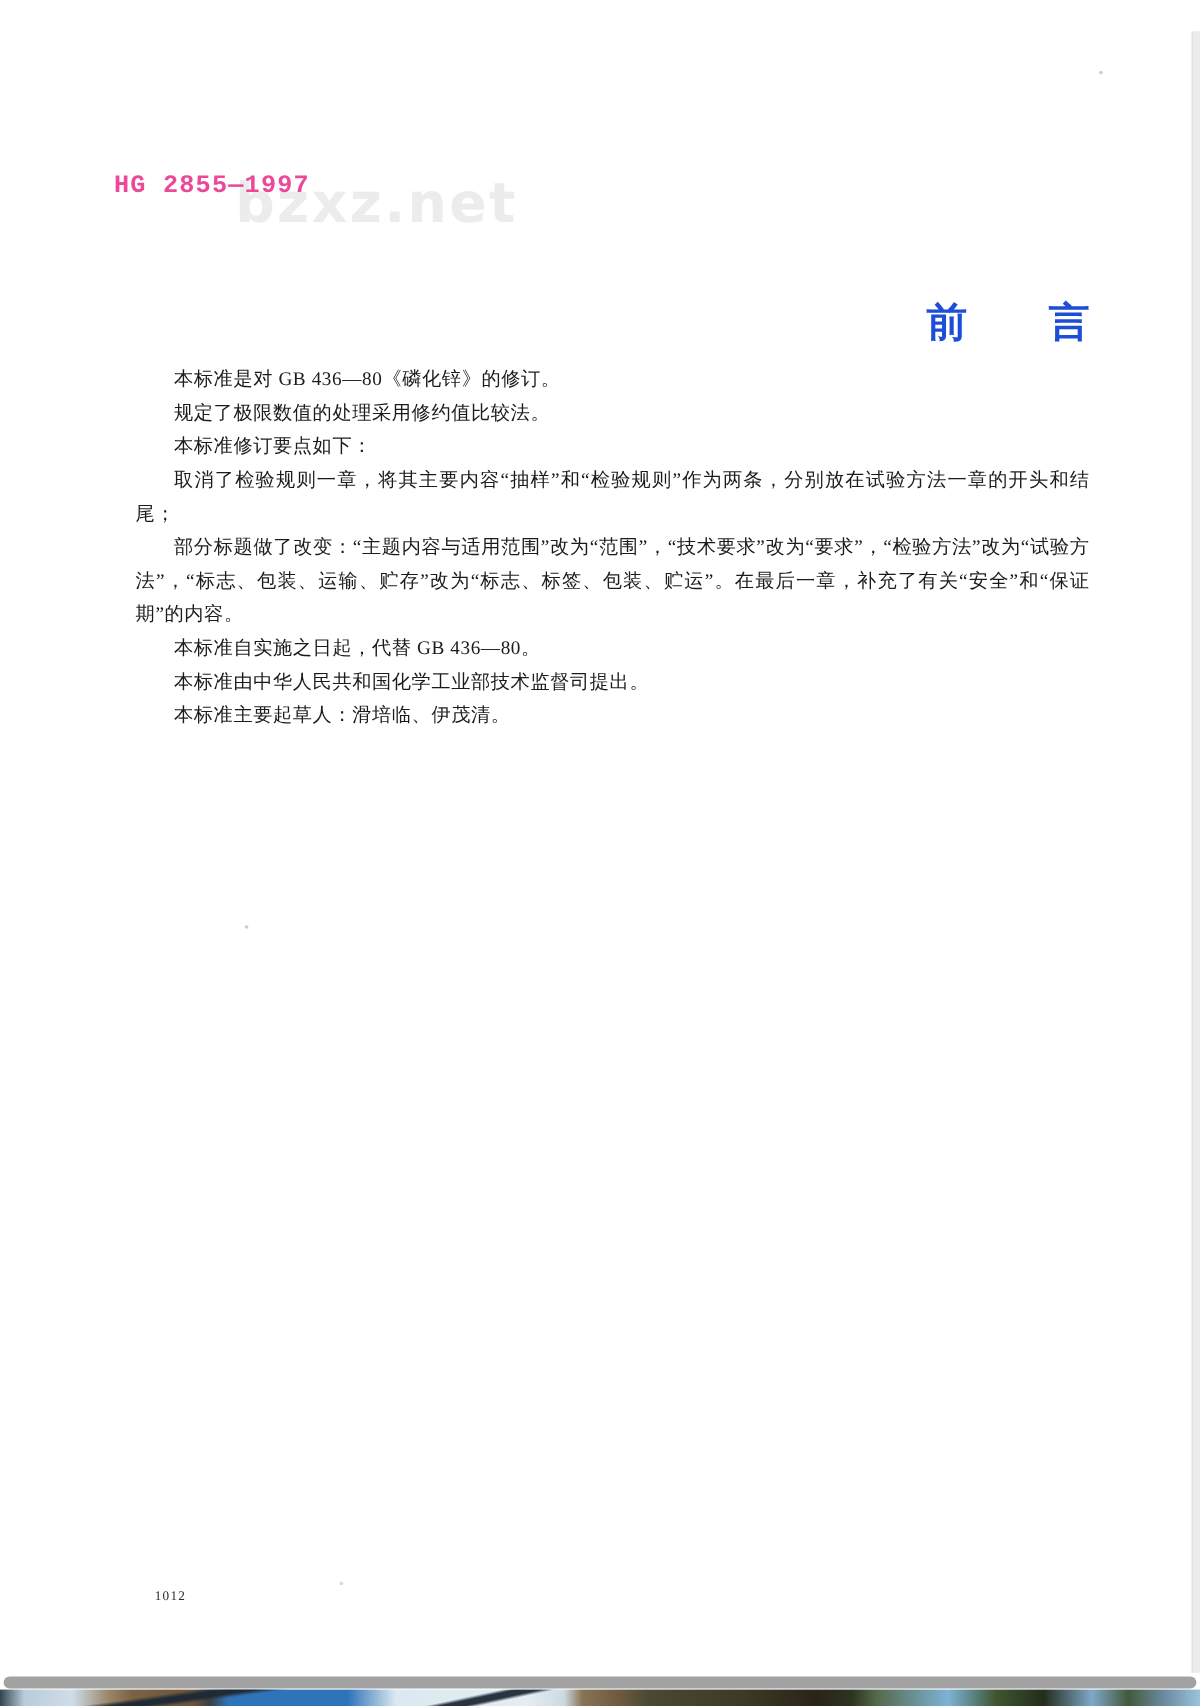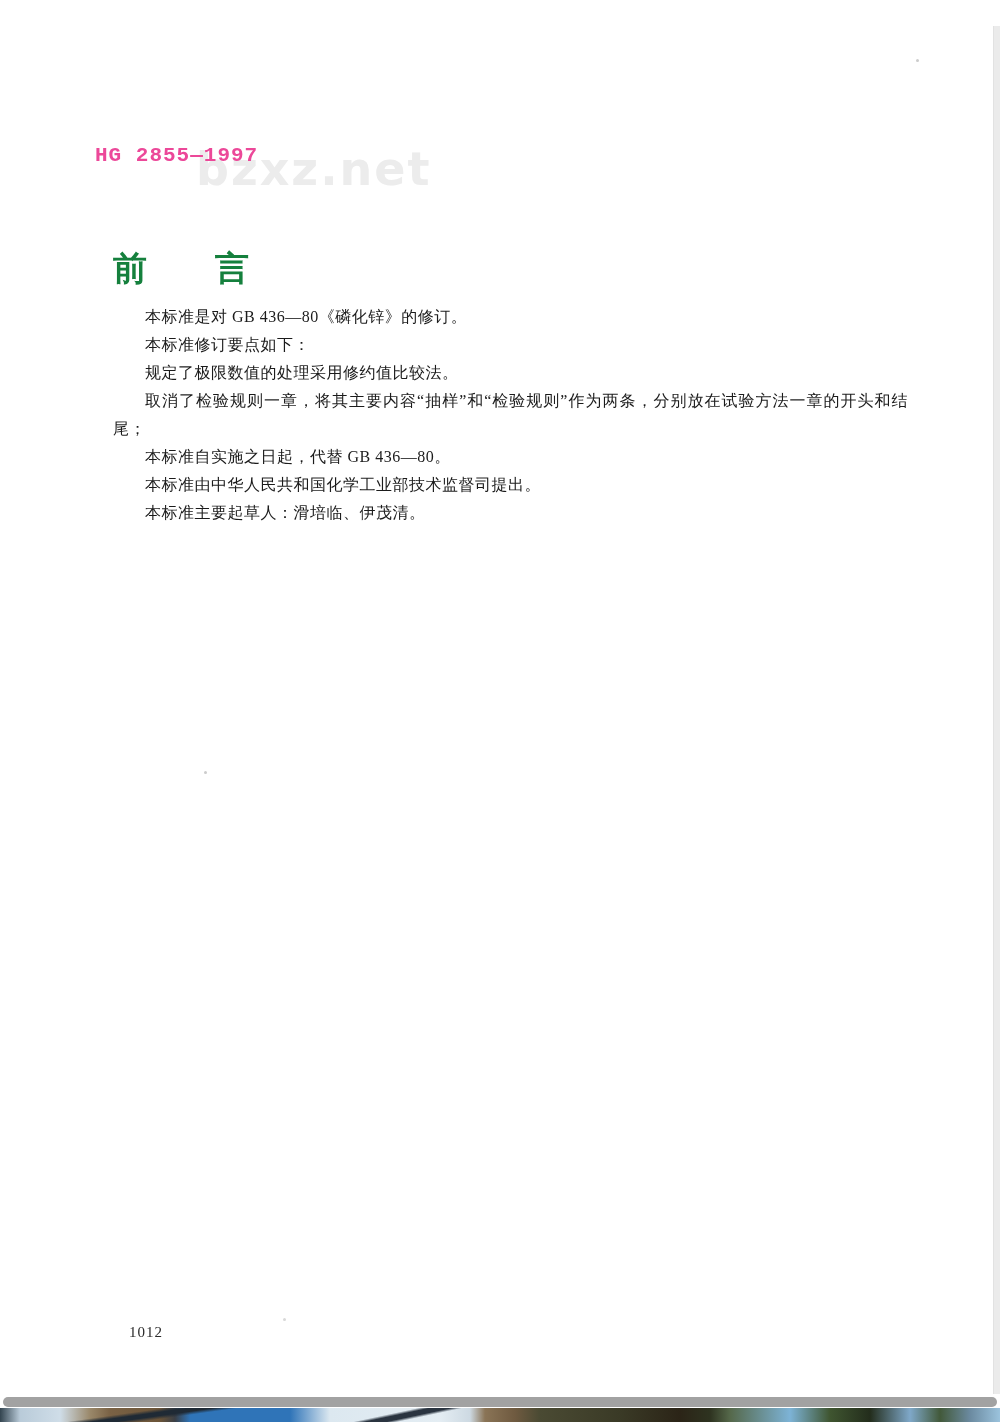--- a/index.html
+++ b/index.html
@@ -36,24 +36,24 @@
     font-size: 21px;
     letter-spacing: 1px;
     color: #ec4899;
     z-index: 2;
   }
   .doc-title {
     position: absolute;
     left: 113px;
     top: 246px;
     width: 795px;
-    text-align: left;
+    text-align: right;
     font-size: 34px;
     font-weight: bold;
-    color: #15803d;
+    color: #1d4ed8;
     z-index: 2;
   }
   .doc-body {
     position: absolute;
     left: 113px;
     top: 303px;
     width: 795px;
     z-index: 2;
   }
   .doc-body p {
@@ -63,21 +63,21 @@
     text-justify: inter-character;
     font-size: 16px;
     line-height: 28px;
     letter-spacing: 0.5px;
     color: #1b1b1b;
   }
   .page-number {
     position: absolute;
     left: 129px;
     top: 1324px;
-    font-size: 15px;
+    font-size: 11px;
     letter-spacing: 1px;
     color: #2a2a2a;
     z-index: 2;
   }
   .page-edge {
     position: absolute;
     right: 0;
     top: 26px;
     width: 6px;
     height: 1368px;
@@ -133,23 +133,24 @@
 <body>
 
 <div class="watermark">bzxz.net</div>
 
 <div class="header-code">HG 2855—1997</div>
 
 <div class="doc-title">前　　言</div>
 
 <div class="doc-body">
   <p>本标准是对 GB 436—80《磷化锌》的修订。</p>
+  <p>规定了极限数值的处理采用修约值比较法。</p>
   <p>本标准修订要点如下：</p>
-  <p>规定了极限数值的处理采用修约值比较法。</p>
   <p>取消了检验规则一章，将其主要内容“抽样”和“检验规则”作为两条，分别放在试验方法一章的开头和结尾；</p>
+  <p>部分标题做了改变：“主题内容与适用范围”改为“范围”，“技术要求”改为“要求”，“检验方法”改为“试验方法”，“标志、包装、运输、贮存”改为“标志、标签、包装、贮运”。在最后一章，补充了有关“安全”和“保证期”的内容。</p>
   <p>本标准自实施之日起，代替 GB 436—80。</p>
   <p>本标准由中华人民共和国化学工业部技术监督司提出。</p>
   <p>本标准主要起草人：滑培临、伊茂清。</p>
 </div>
 
 <div class="page-number">1012</div>
 
 <div class="speck speck-1"></div>
 <div class="speck speck-2"></div>
 <div class="speck speck-3"></div>

